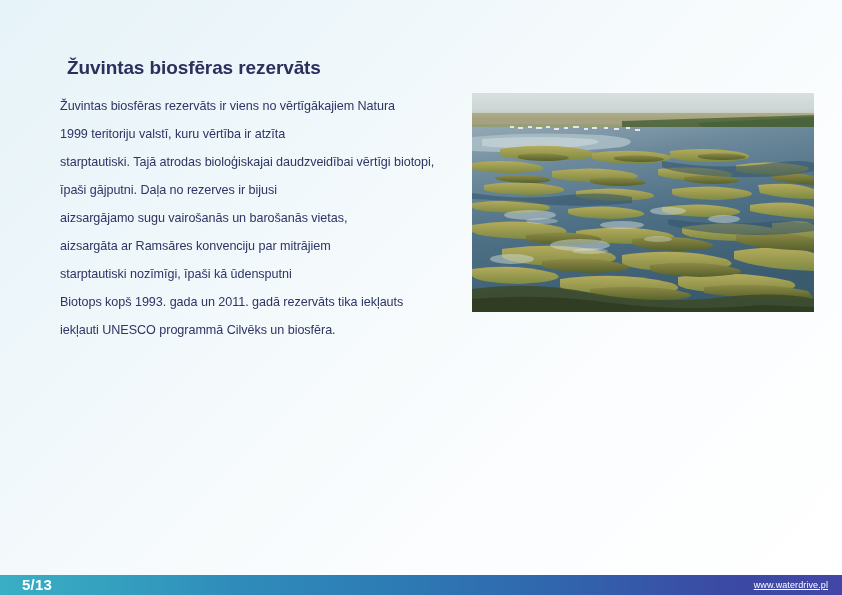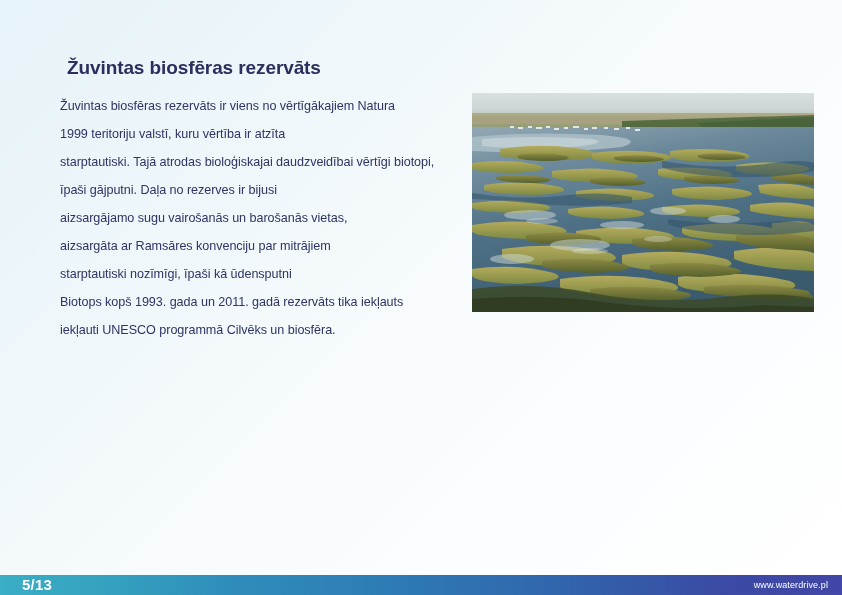--- a/index.html
+++ b/index.html
@@ -104,20 +104,21 @@
   }
   .footer-url {
     position: absolute;
     right: 14px;
     top: 0;
     height: 20px;
     line-height: 20px;
     font-size: 9px;
     color: #ffffff;
     letter-spacing: 0.1px;
+    text-decoration: underline;
   }
 </style>
 </head>
 <body>
 
 <div class="slide">
 
   <h1 class="slide-title">Žuvintas biosfēras rezervāts</h1>
 
   <div class="body-text">

